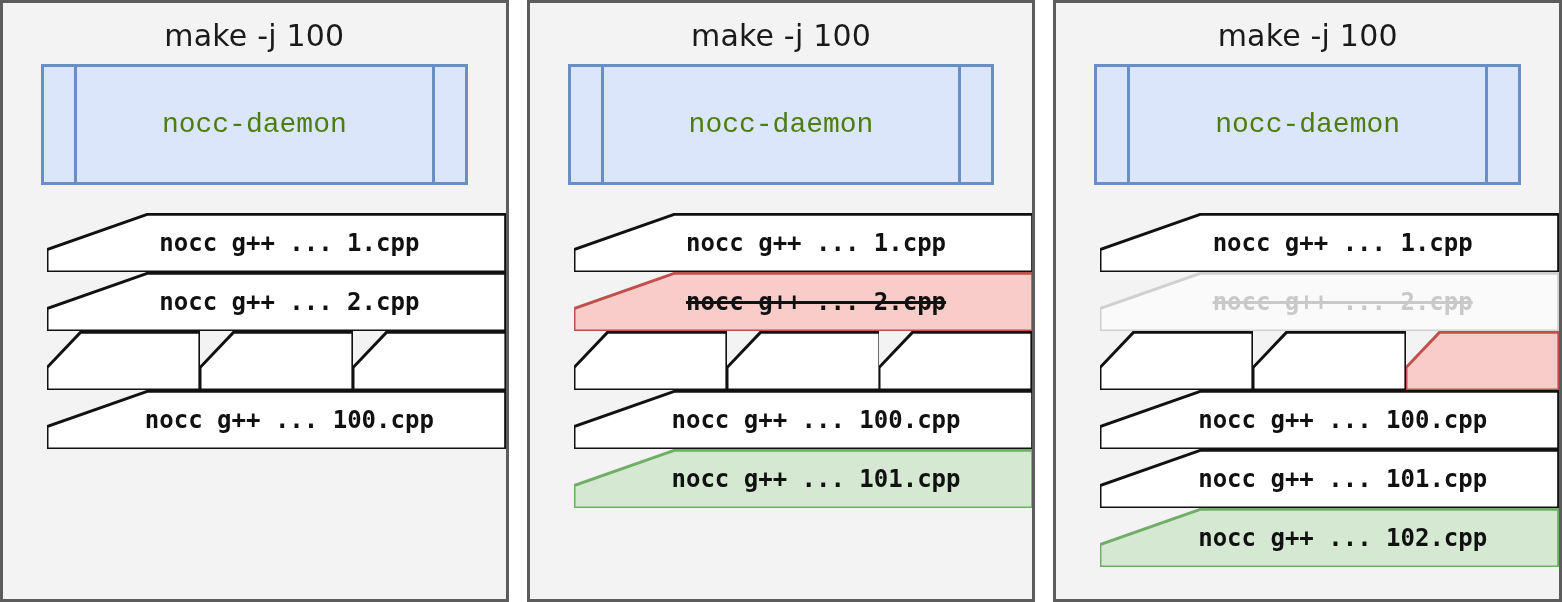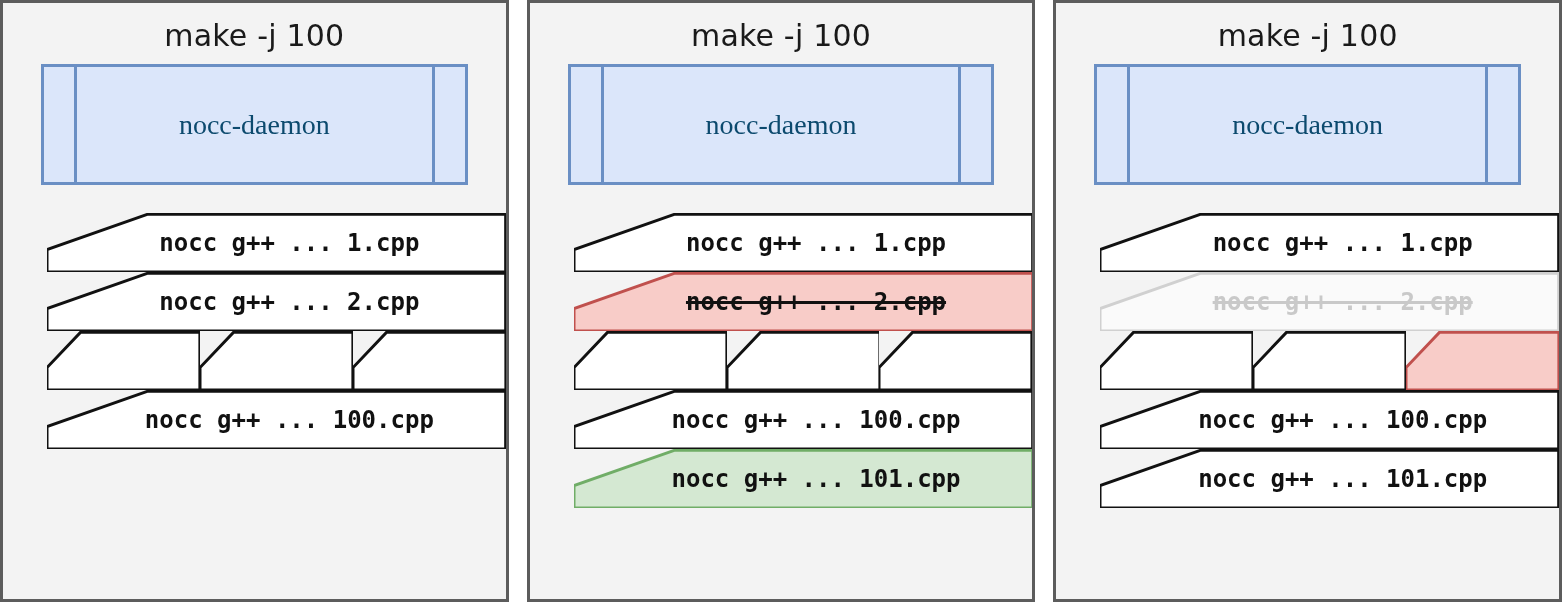--- a/index.html
+++ b/index.html
@@ -72,22 +72,22 @@
   .daemon-slot.main {
     flex: 1 1 auto;
     border-left: 3px solid #6a8fc4;
     border-right: 3px solid #6a8fc4;
     display: flex;
     align-items: center;
     justify-content: center;
   }
   .daemon-label {
     font-size: 28px;
-    color: #0c4a6e;
-    font-family: Liberation Serif, serif;
+    color: #4d7c0f;
+    font-family: Liberation Mono, monospace;
   }
 
   
   .rows {
     flex: 0 0 auto;
     display: flex;
     flex-direction: column;
     padding-left: 44px;
   }
 
@@ -322,16 +322,24 @@
           </div>
         </div>
         <div class="row">
           <div class="cell">
             <svg viewBox="0 0 100 100" preserveAspectRatio="none">
               <polygon points="0,100 0,62 22,2 100,2 100,100" fill="#ffffff" stroke="#111111" stroke-width="3" vector-effect="non-scaling-stroke"></polygon>
             </svg>
             <div class="cell-text" style="color: rgb(17, 17, 17);">nocc g++ ... 101.cpp</div>
           </div>
         </div>
+        <div class="row">
+          <div class="cell">
+            <svg viewBox="0 0 100 100" preserveAspectRatio="none">
+              <polygon points="0,100 0,62 22,2 100,2 100,100" fill="#d4e8d2" stroke="#70ad67" stroke-width="3" vector-effect="non-scaling-stroke"></polygon>
+            </svg>
+            <div class="cell-text" style="color: rgb(17, 17, 17);">nocc g++ ... 102.cpp</div>
+          </div>
+        </div>
       </div>
       <div class="spacer"></div>
     </div>
   </div>
 
 </body></html>

